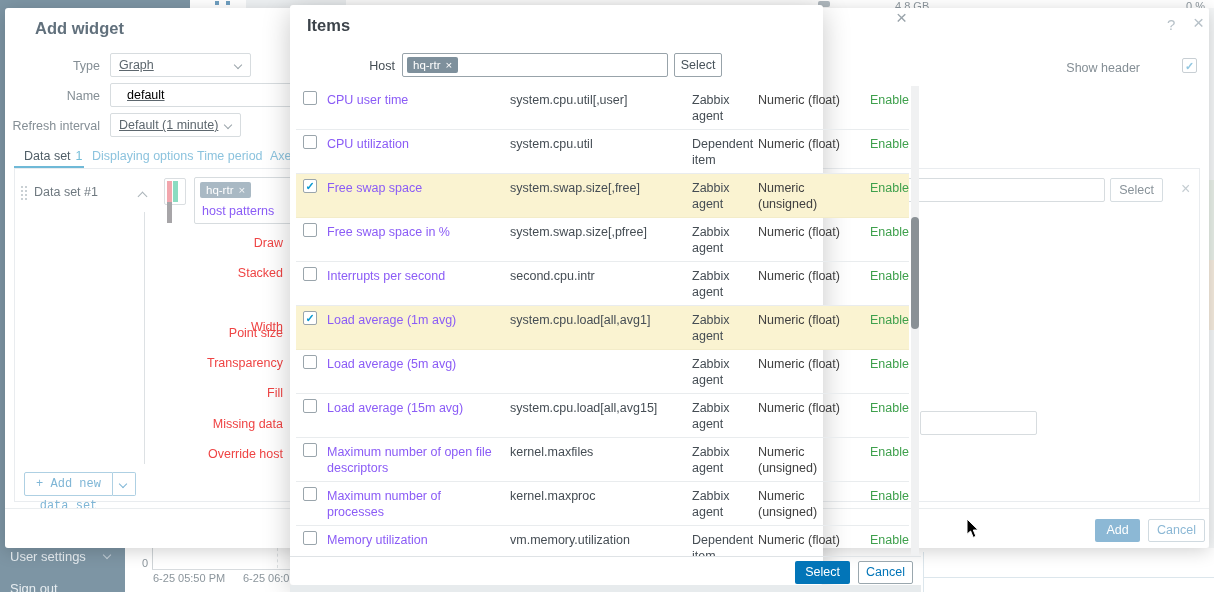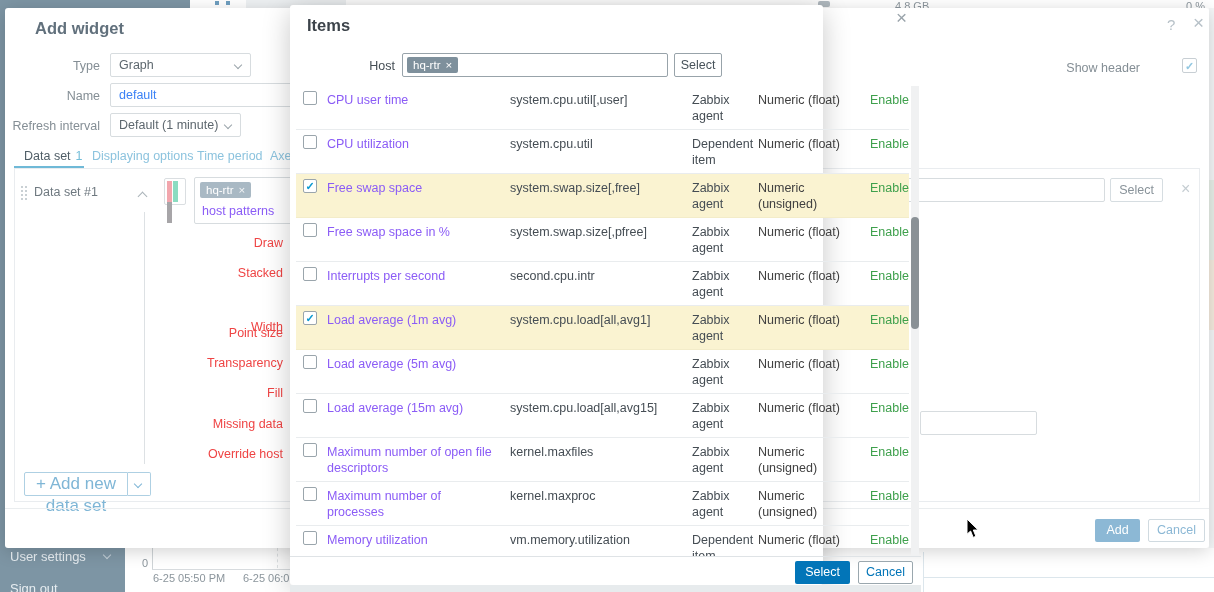--- a/index.html
+++ b/index.html
@@ -24,23 +24,23 @@
   .bg-right-strip { position:absolute; left:1209px; top:8px; width:5px; height:540px; background:#f5f7f8; }
   .bg-right-a { position:absolute; left:1209px; top:180px; width:5px; height:80px; background:#e9f0e9; }
   .bg-right-b { position:absolute; left:1209px; top:260px; width:5px; height:70px; background:#f6ecdf; }
 
   
   #dlg { position:absolute; left:5px; top:8px; width:1204px; height:540px; background:#fff; border-radius:3px; box-shadow:0 3px 18px rgba(0,0,0,.18); }
   .dlg-title { position:absolute; left:30px; top:11px; font-size:16.5px; font-weight:bold; color:#61707c; }
   .dlg-help { position:absolute; left:1162px; top:8px; color:#b7c1c8; font-size:15px; }
   .dlg-close { position:absolute; left:1188px; top:4px; color:#b7c1c8; font-size:19px; }
   .f-label { position:absolute; left:0; width:95px; text-align:right; color:#848e95; }
-  .f-ctrl { position:absolute; height:24px; border:1px solid #d7dcdf; border-radius:2px; background:#fff; color:#5d676e; line-height:22px; padding-left:8px; }
+  .f-ctrl { position:absolute; height:24px; border:1px solid #d7dcdf; border-radius:2px; background:#fff; color:#5d676e; line-height:22px; padding-left:8px;text-decoration:underline; }
   .f-ctrl .chev { position:absolute; right:9px; top:8px; width:6px; height:6px; border-right:1.5px solid #9aa4aa; border-bottom:1.5px solid #9aa4aa; transform:rotate(45deg); }
-  .placeholder { color:#3b82f6; }
+  .placeholder { color:#000000;margin-left:8px; }
   .sh-label { position:absolute; left:950px; top:53px; width:185px; text-align:right; color:#848e95; }
   .sh-box { position:absolute; left:1177px; top:50px; width:15px; height:15px; border:1px solid #c8cfd4; border-radius:2px; background:#fff; color:#92c7e1; font-size:11px; font-weight:bold; line-height:14px; text-align:center; }
   .tab { position:absolute; top:141px; cursor:pointer; }
   .tab .tab-label { color:#8cc3de; }
   .tab.active .tab-label { color:#4f5d66; }
   .tab-badge { color:#74bed9; margin-left:5px; }
   .tab-underline { position:absolute; left:9px; top:158px; width:70px; height:3px; background:#6fb9d7; }
   .ds-panel { position:absolute; left:9px; top:160px; width:1186px; height:334px; border:1px solid #e9ecef; background:#fff; }
   .drag-dots { position:absolute; left:16px; top:178px; width:2px; height:2px; background:#c9d0d4;
       box-shadow:4px 0 #c9d0d4, 0 4px #c9d0d4, 4px 4px #c9d0d4, 0 8px #c9d0d4, 4px 8px #c9d0d4, 0 12px #c9d0d4, 4px 12px #c9d0d4; }
@@ -53,21 +53,21 @@
   .tag-faded { position:absolute; left:5px; top:4px; background:#a9b9c4; color:#fff; font-size:11.5px; padding:2px 6px; border-radius:2px; }
   .tag-faded .tag-x { margin-left:5px; opacity:.85; }
   .hostpat .ph { position:absolute; left:7px; top:26px; color:#8b5cf6; }
   .itempat { position:absolute; left:400px; top:170px; width:700px; height:24px; border:1px solid #d7dcdf; border-radius:2px; background:#fff; }
   .ds-select { position:absolute; left:1105px; top:170px; width:53px; height:24px; border:1px solid #d6dde1; border-radius:2px; background:#fff; color:#89939a; text-align:center; line-height:22px; }
   .ds-remove { position:absolute; left:1176px; top:172px; color:#c5cdd2; font-size:16px; }
   .ds-label { position:absolute; left:100px; width:178px; text-align:right; color:#ef4444; }
   .connector { position:absolute; left:139px; top:204px; width:1px; height:252px; background:#dde1e4; }
   .small-input { position:absolute; left:915px; top:403px; width:117px; height:24px; border:1px solid #d7dcdf; border-radius:2px; background:#fff; }
   .addds { position:absolute; left:19px; top:464px; height:24px; display:flex; }
-  .addds-main { width:104px; border:1px solid #aed0e3; border-radius:2px 0 0 2px; color:#7fb6d6; font-size:17px; text-align:center; line-height:22px; background:#fff; }
+  .addds-main { width:89px; border:1px solid #aed0e3; border-radius:2px 0 0 2px; color:#7fb6d6; font-size:12px; text-align:center; line-height:22px; background:#fff;font-family:Liberation Mono, monospace; }
   .addds-chev { width:23px; border:1px solid #aed0e3; border-left:none; border-radius:0 2px 2px 0; position:relative; background:#fff; }
   .addds-chev .chev { position:absolute; left:7px; top:8px; width:6px; height:6px; border-right:1.5px solid #7fb6d6; border-bottom:1.5px solid #7fb6d6; transform:rotate(45deg); }
   .dlg-footline { position:absolute; left:0; top:500px; width:1204px; height:1px; background:#eaedef; }
   .btn-add { position:absolute; left:1090px; top:511px; width:45px; height:23px; background:#8cb8d5; color:#fff; border-radius:2px; text-align:center; line-height:23px; }
   .btn-cancel-dlg { position:absolute; left:1143px; top:511px; width:57px; height:23px; background:#fff; border:1px solid #d0dae0; color:#8cb8d5; border-radius:2px; text-align:center; line-height:21px; }
 
   
   #modal { position:absolute; left:290px; top:5px; width:533px; height:580px; background:#fff; border-radius:3px; box-shadow:0 6px 28px rgba(0,0,0,.22); }
   .m-title { position:absolute; left:17px; top:11px; font-size:16.5px; font-weight:bold; color:#3c434a; }
   .m-close { position:absolute; left:606px; top:2px; color:#9aa4ab; font-size:19px; cursor:pointer; }

